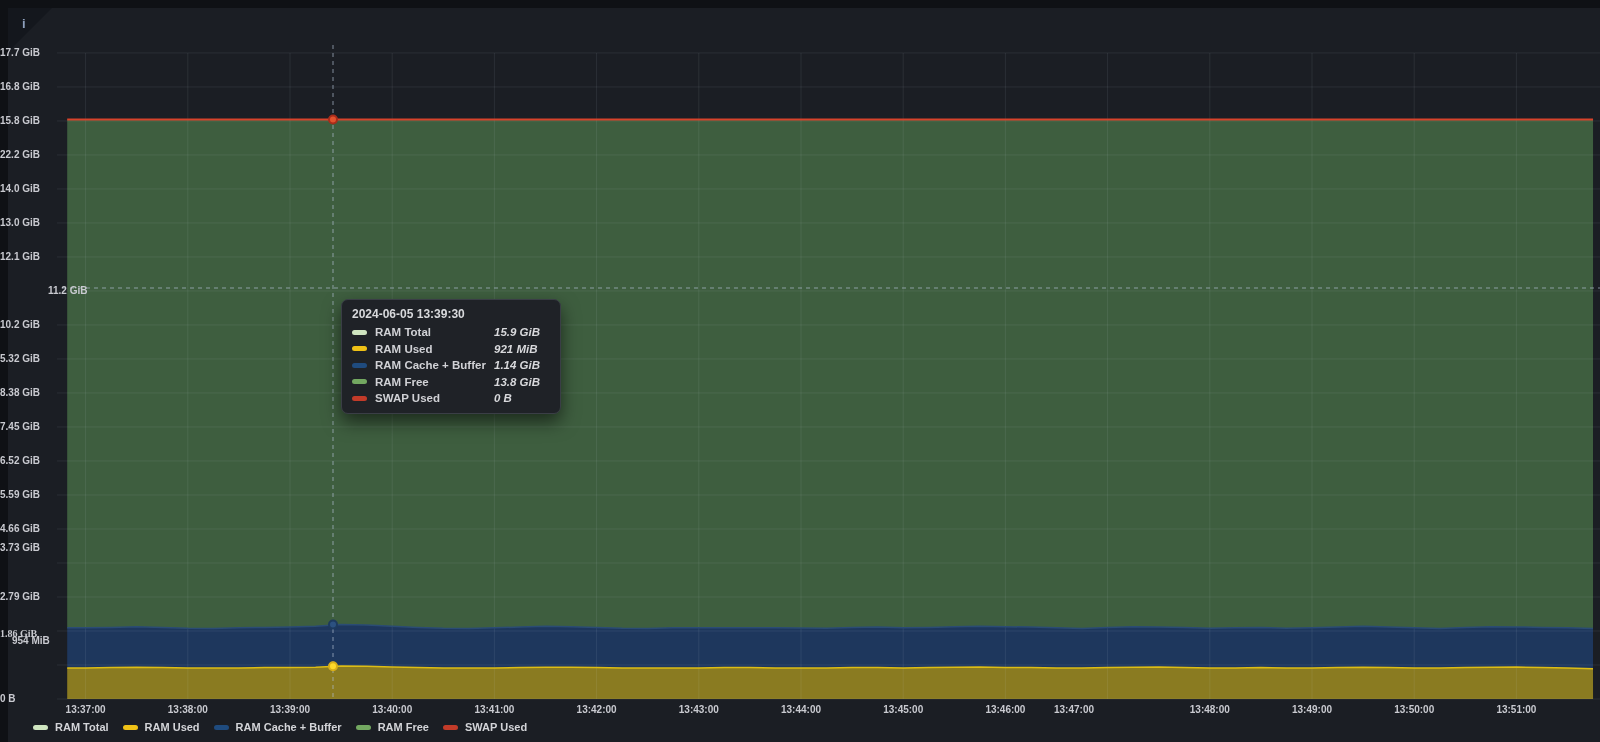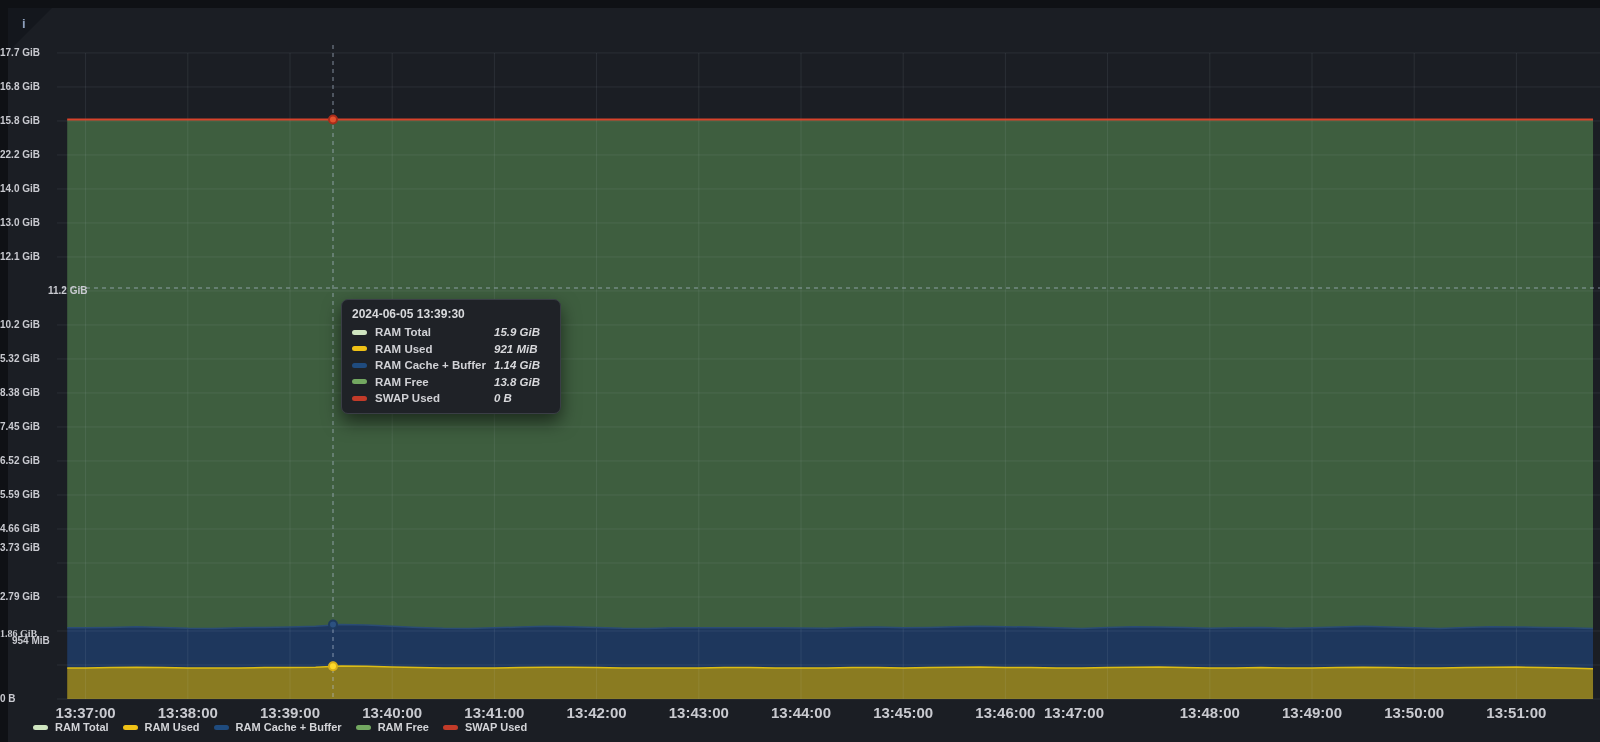--- a/index.html
+++ b/index.html
@@ -10,21 +10,21 @@
         border-top:44px solid #14171D;border-right:44px solid transparent;z-index:2;}
   .corner-i{position:absolute;left:22px;top:16px;font-size:13px;font-weight:bold;
         color:#8E9FBC;z-index:3;font-style:normal;}
   .panel-header{position:absolute;left:8px;top:8px;right:0;height:32px;display:flex;
         align-items:center;justify-content:center;gap:6px;z-index:2;cursor:pointer;}
   .panel-title{font-size:13.5px;font-weight:bold;color:#DCDDE0;letter-spacing:.2px;}
   .chevron{display:flex;align-items:center;margin-top:2px;}
   #chart-svg{position:absolute;left:0;top:0;z-index:1;}
   .y-label{position:absolute;left:0;width:55px;text-align:left;font-size:10px;font-weight:bold;
         color:#C9CAD0;height:14px;line-height:14px;z-index:2;}
-  .x-label{position:absolute;top:704px;transform:translateX(-50%);font-size:15px;font-weight:bold;
+  .x-label{position:absolute;top:704px;transform:translateX(-50%);font-size:10px;font-weight:bold;
         color:#C9CAD0;white-space:nowrap;z-index:2;}
   .legend{position:absolute;left:33px;top:721px;display:flex;gap:14px;align-items:center;z-index:2;}
   .legend-item{display:flex;align-items:center;gap:7px;cursor:pointer;}
   .legend-swatch{width:15px;height:5px;border-radius:2.5px;}
   .legend-label{font-size:11px;font-weight:bold;color:#D3D4D8;white-space:nowrap;}
   .tooltip{position:absolute;left:341px;top:299px;width:198px;background:#1F2227;
         border:1px solid #3A3E46;border-radius:7px;padding:7px 10px 9px 10px;
         box-shadow:0 8px 18px rgba(0,0,0,.55);z-index:6;}
   .tt-header{font-size:12px;font-weight:bold;color:#D8D9DC;margin-bottom:5px;white-space:nowrap;}
   .tt-row{display:flex;align-items:center;margin-top:4.5px;font-size:11.5px;}

